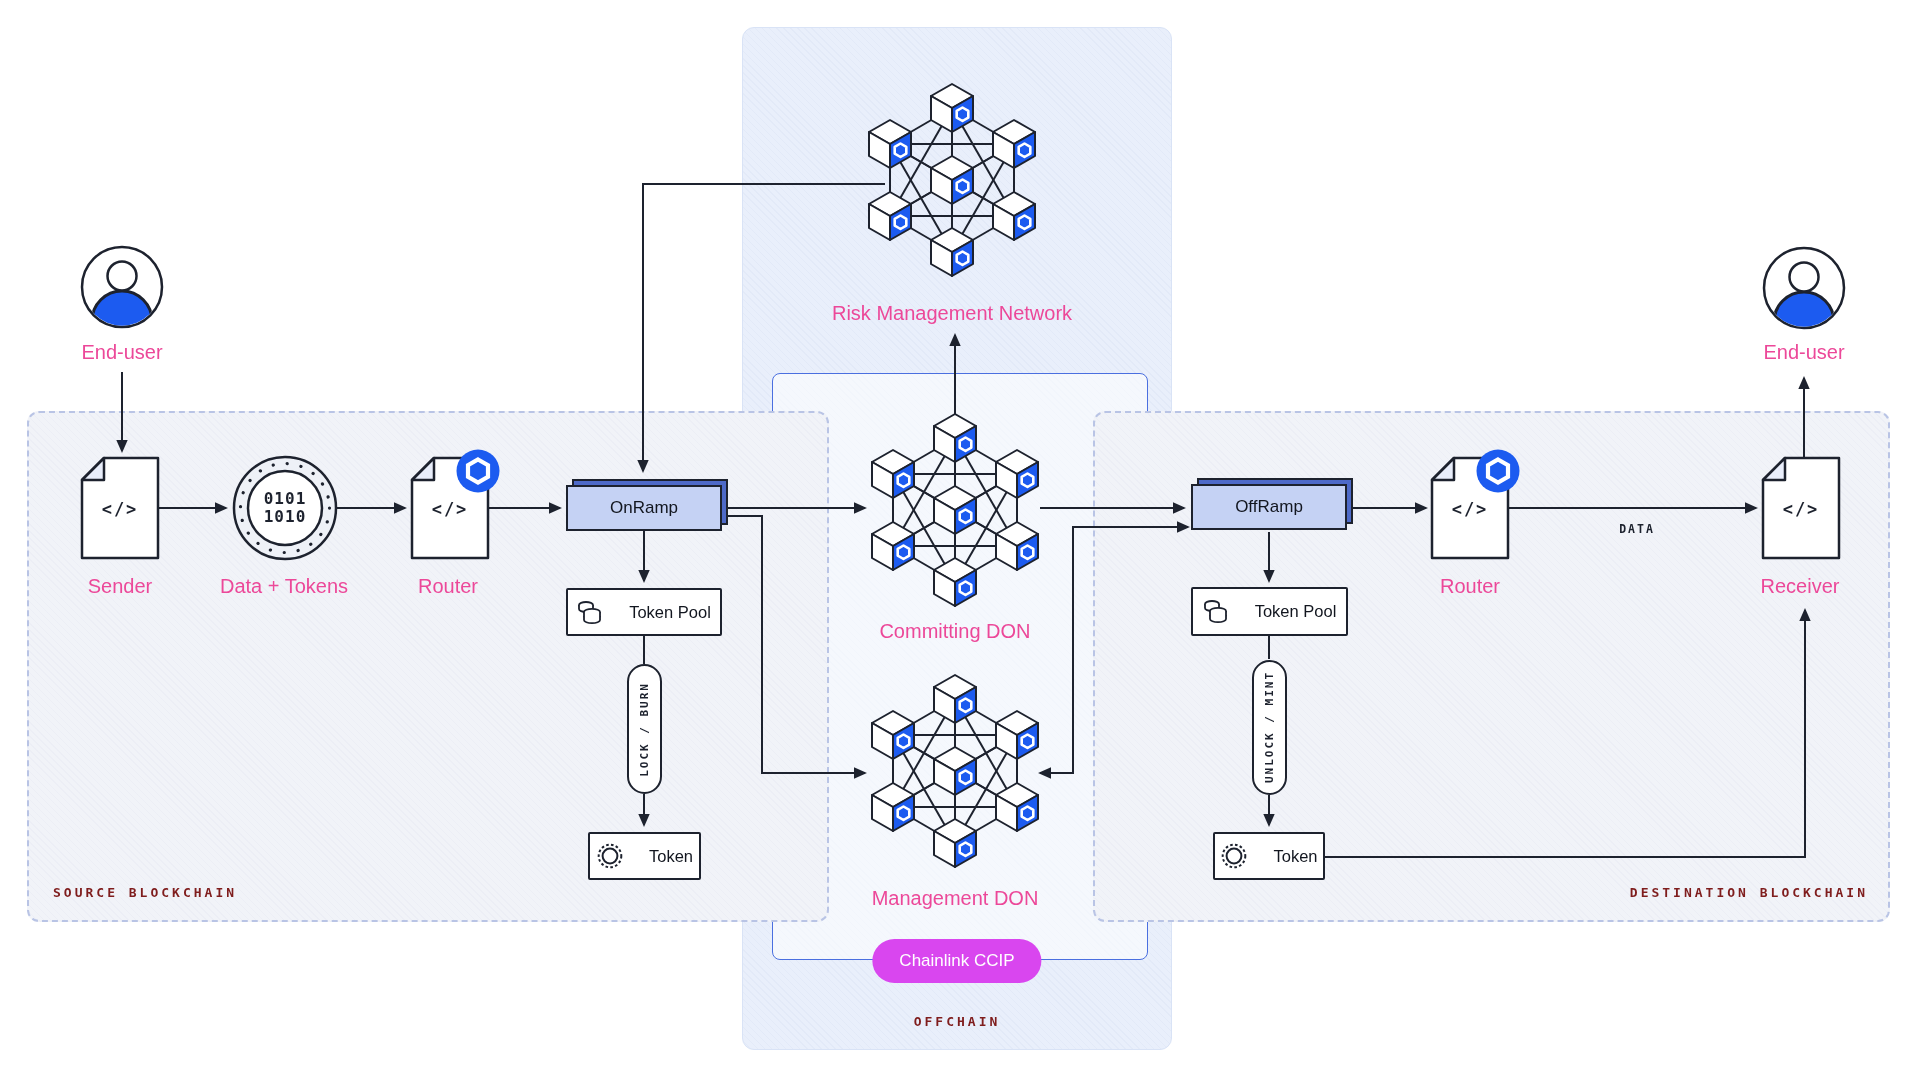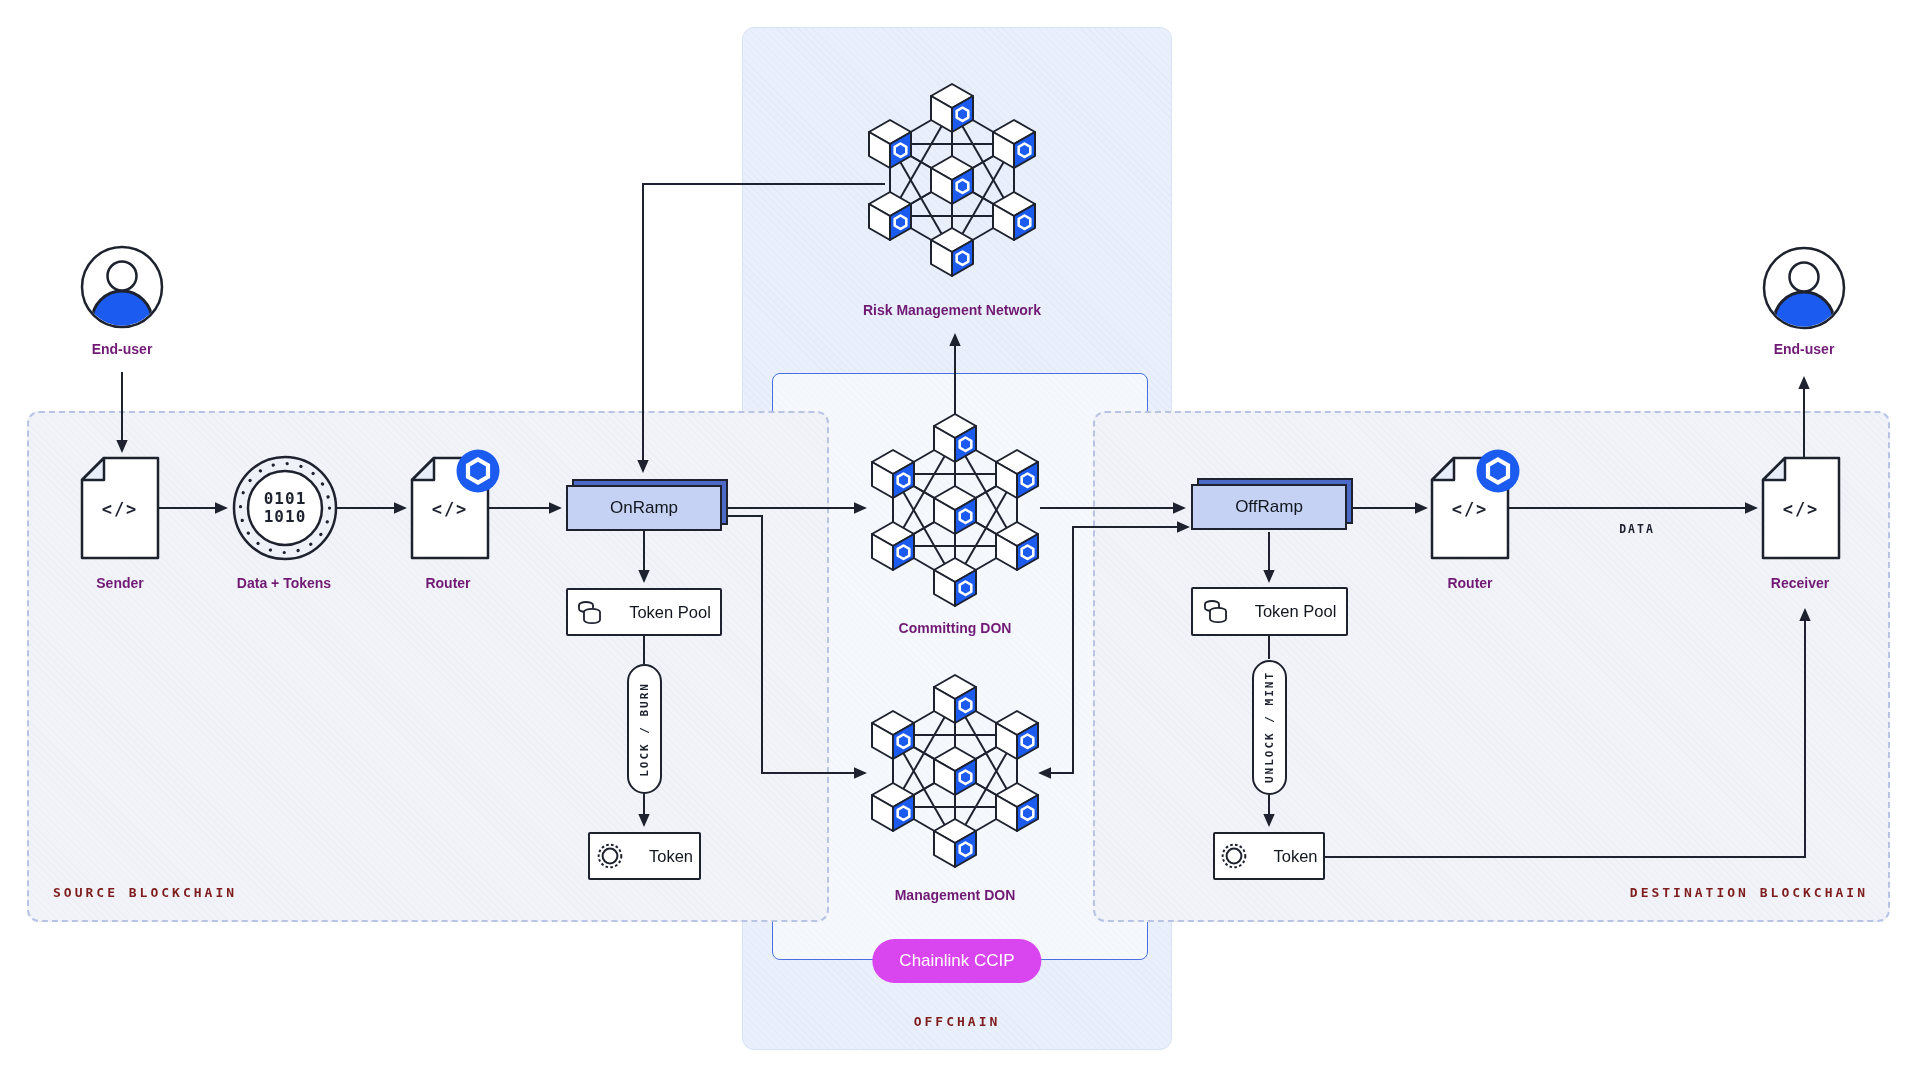--- a/index.html
+++ b/index.html
@@ -41,22 +41,22 @@
           border-radius:18px; display:flex; align-items:center; justify-content:center; z-index:6; }
   .pill span { writing-mode:vertical-rl; transform:rotate(180deg);
           font-family:"DejaVu Sans Mono", monospace; font-size:11px; font-weight:600;
           letter-spacing:2px; color:#1d222e; white-space:nowrap; }
   .ccip-pill { position:absolute; left:957px; top:939px; transform:translateX(-50%);
           height:44px; padding:0 27px; background:#d946ef; border-radius:22px;
           display:flex; align-items:center; justify-content:center; color:#ffffff;
           font-size:17px; font-weight:500; z-index:7; white-space:nowrap; }
 
   
-  .lbl { position:absolute; transform:translateX(-50%); font-size:14px; font-weight:700;
-         color:#701a75; white-space:nowrap; z-index:7; }
+  .lbl { position:absolute; transform:translateX(-50%); font-size:20px; font-weight:400;
+         color:#ec4899; white-space:nowrap; z-index:7; }
   .mono-lbl { position:absolute; font-family:"DejaVu Sans Mono", monospace; font-weight:700;
          font-size:13px; letter-spacing:3px; color:#7f1d1d; white-space:nowrap; z-index:7; }
   .data-lbl { position:absolute; transform:translateX(-50%); font-family:"DejaVu Sans Mono", monospace;
          font-weight:700; font-size:11.5px; letter-spacing:2px; color:#1d222e; z-index:7; }
   .center { transform:translateX(-50%); }
 </style>
 </head>
 <body>
 
 <div class="canvas">

